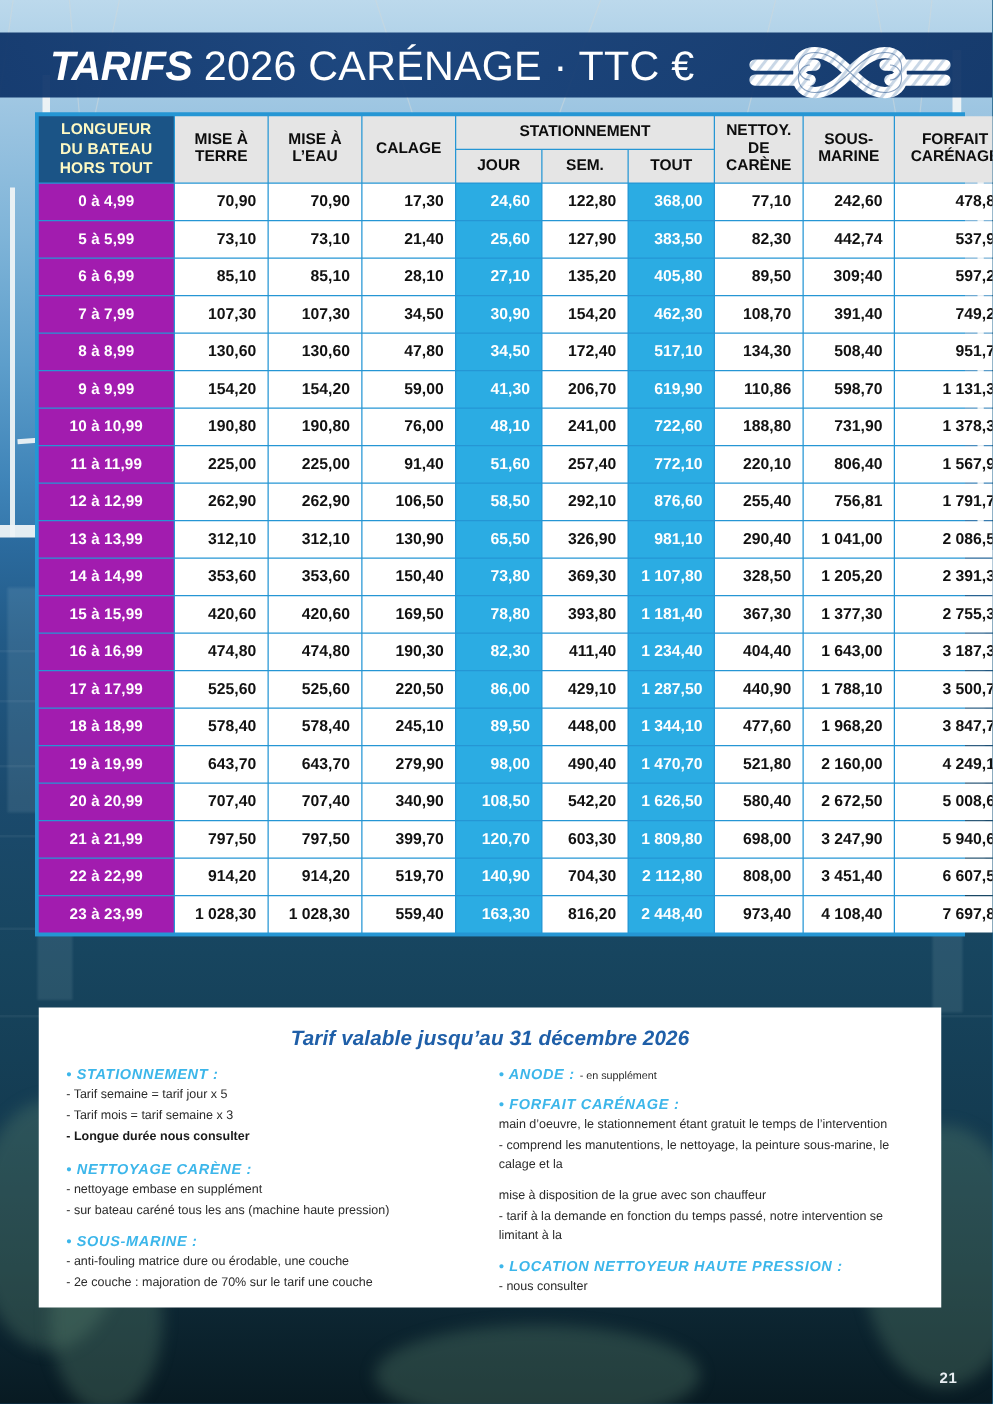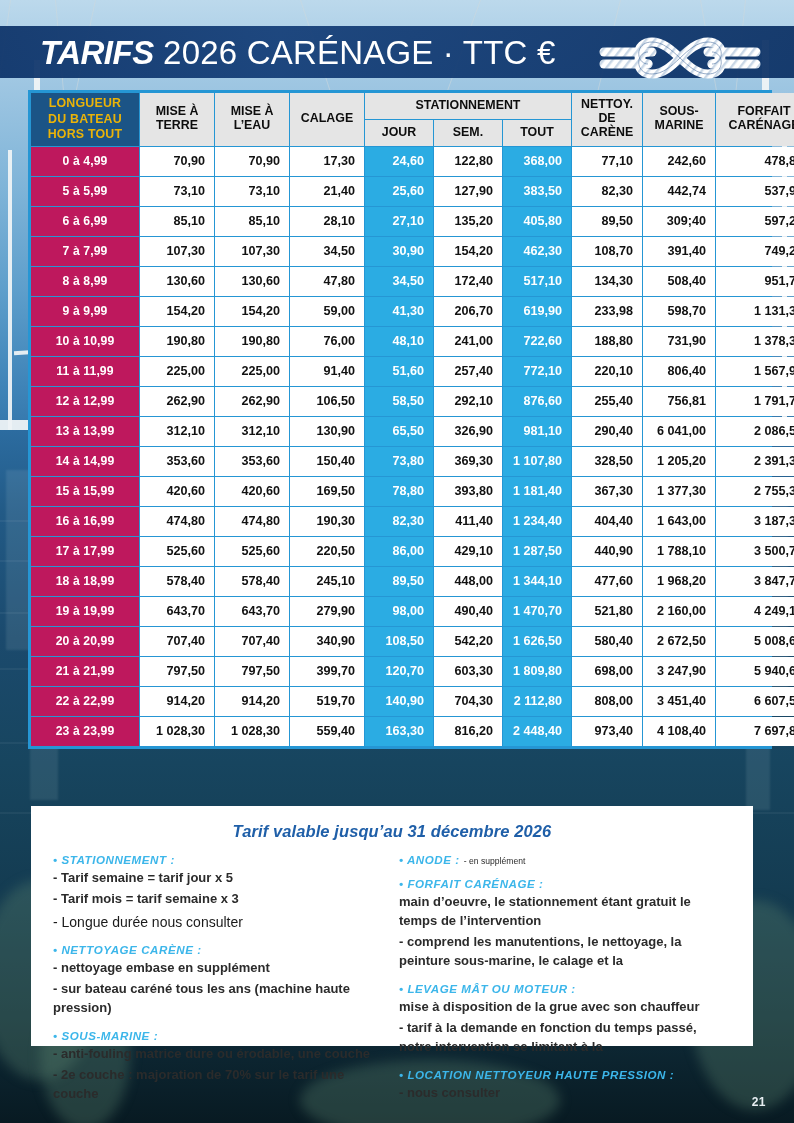--- a/index.html
+++ b/index.html
@@ -49,30 +49,30 @@
     position:absolute;left:28px;top:90px;width:740px;z-index:3;
     border:2px solid #2596d4;background:#2596d4;
   }
   table{border-collapse:separate;border-spacing:1px;width:100%;table-layout:fixed;}
   thead th{
     background:#e5e5e5;color:#0d0d0d;font-weight:700;
     font-size:12.4px;line-height:1.12;text-align:center;vertical-align:middle;
     padding:3px 1px;
   }
   thead th.corner{
-    background:#1b5486;color:#eab308;font-weight:bold;font-size:12.4px;
+    background:#1b5486;color:#fef9c3;font-weight:bold;font-size:12.4px;
     letter-spacing:.2px;line-height:1.25;
   }
   tbody td{
     background:#ffffff;color:#111;font-size:12.6px;font-weight:bold;
     text-align:right;padding:4px 9px 4px 2px;height:21px;vertical-align:middle;
     white-space:nowrap;
   }
   tbody td.lbl{
-    background:#be185d;color:#ffffff;text-align:center;padding:4px 2px;
+    background:#a21caf;color:#ffffff;text-align:center;padding:4px 2px;
     font-size:12.2px;letter-spacing:.1px;
   }
   tbody td.hi{background:#2bace3;color:#ffffff;}
   col.c0{width:108px;}
   col.c1,col.c2{width:74px;}
   col.c3{width:74px;}
   col.c4,col.c5,col.c6{width:68px;}
   col.c7{width:70px;}
   col.c8{width:72px;}
   col.c9{width:96px;}
@@ -87,23 +87,23 @@
     color:#1f5fa8;font-size:16.5px;font-weight:bold;font-style:italic;letter-spacing:.1px;
   }
   .cols{display:flex;padding:8px 22px 0 22px;gap:14px;}
   .col{width:50%;}
   .grp{margin-bottom:11px;}
   .grp h3{
     margin:0 0 3px 0;color:#3cb6ea;font-size:11.6px;font-weight:bold;font-style:italic;
     letter-spacing:.55px;text-transform:uppercase;
   }
   .grp p{
-    margin:0 0 2.5px 0;color:#2b2b2b;font-size:13px;line-height:1.45;font-weight:700;
-  }
-  .grp p.bold{font-weight:normal;color:#1a1a1a;font-size:14px;}
+    margin:0 0 2.5px 0;color:#2b2b2b;font-size:10px;line-height:1.45;font-weight:400;
+  }
+  .grp p.bold{font-weight:bold;color:#1a1a1a;font-size:10px;}
 
   
   #pagenum{
     position:absolute;right:28px;bottom:14px;z-index:4;
     color:#e8eef2;font-size:12px;font-weight:bold;letter-spacing:.5px;
   }
 </style>
 </head>
 <body>
 
@@ -290,21 +290,21 @@
           <td>951,70</td>
         </tr>
         <tr>
           <td class="lbl">9 à 9,99</td>
           <td>154,20</td>
           <td>154,20</td>
           <td>59,00</td>
           <td class="hi">41,30</td>
           <td>206,70</td>
           <td class="hi">619,90</td>
-          <td>233,98</td>
+          <td>110,86</td>
           <td>598,70</td>
           <td>1 131,30</td>
         </tr>
         <tr>
           <td class="lbl">10 à 10,99</td>
           <td>190,80</td>
           <td>190,80</td>
           <td>76,00</td>
           <td class="hi">48,10</td>
           <td>241,00</td>
@@ -339,21 +339,21 @@
         </tr>
         <tr>
           <td class="lbl">13 à 13,99</td>
           <td>312,10</td>
           <td>312,10</td>
           <td>130,90</td>
           <td class="hi">65,50</td>
           <td>326,90</td>
           <td class="hi">981,10</td>
           <td>290,40</td>
-          <td>6 041,00</td>
+          <td>1 041,00</td>
           <td>2 086,50</td>
         </tr>
         <tr>
           <td class="lbl">14 à 14,99</td>
           <td>353,60</td>
           <td>353,60</td>
           <td>150,40</td>
           <td class="hi">73,80</td>
           <td>369,30</td>
           <td class="hi">1 107,80</td>
@@ -497,21 +497,20 @@
     <div class="col" id="notes-right">
         <div class="grp">
           <h3><span>• ANODE :</span><span style="color: rgb(43, 43, 43); font-size: 8.6px; font-weight: 400; font-style: normal; letter-spacing: 0px; text-transform: none; margin-left: 4px;">- en supplément</span></h3>
         </div>
         <div class="grp">
           <h3><span>• FORFAIT CARÉNAGE :</span></h3>
           <p>main d’oeuvre, le stationnement étant gratuit le temps de l’intervention</p>
           <p>- comprend les manutentions, le nettoyage, la peinture sous-marine, le calage et la</p>
         </div>
         <div class="grp">
-          <h3><span>• LEVAGE MÂT OU MOTEUR :</span></h3>
           <p>mise à disposition de la grue avec son chauffeur</p>
           <p>- tarif à la demande en fonction du temps passé, notre intervention se limitant à la</p>
         </div>
         <div class="grp">
           <h3><span>• LOCATION NETTOYEUR HAUTE PRESSION :</span></h3>
           <p>- nous consulter</p>
         </div>
       </div>
   </div>
 </div>

